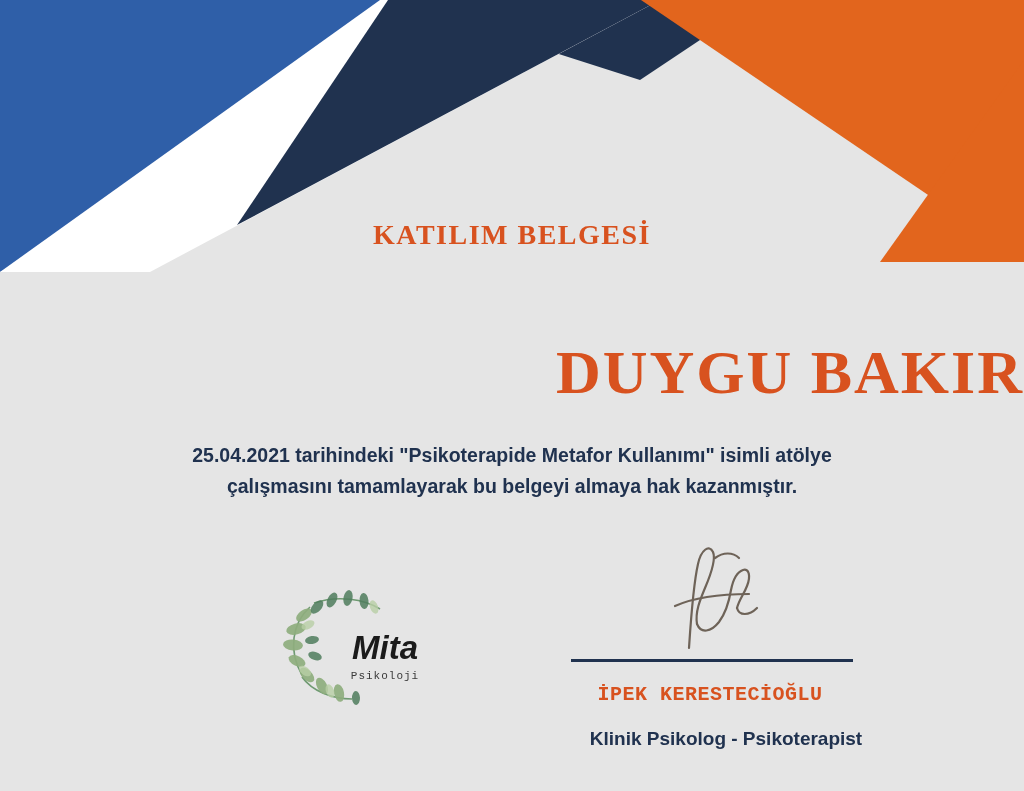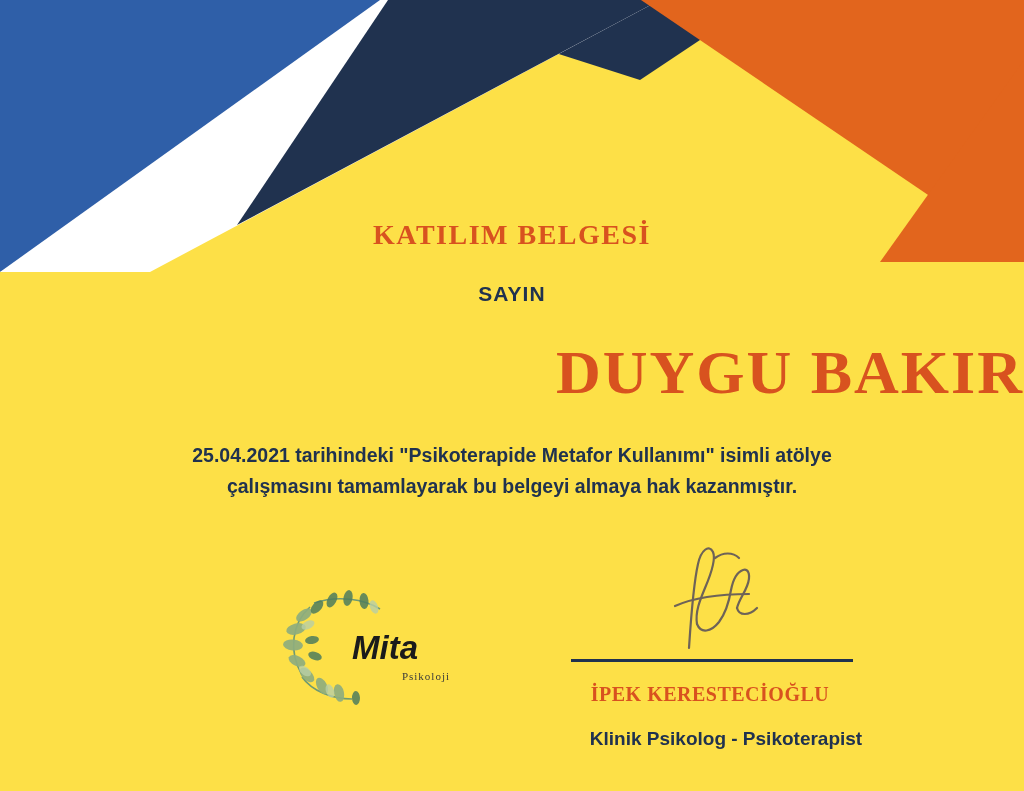--- a/index.html
+++ b/index.html
@@ -7,21 +7,21 @@
     padding: 0;
     background: #ffffff;
   }
   body {
     font-family: "Liberation Sans", sans-serif;
   }
   .certificate {
     position: relative;
     width: 1024px;
     height: 791px;
-    background: #fde047;
+    background: #e5e5e5;
     overflow: hidden;
   }
 
   
   .shape {
     position: absolute;
     top: 0;
     left: 0;
     width: 1024px;
     height: 791px;
@@ -114,22 +114,22 @@
     font-style: italic;
     font-weight: bold;
     font-size: 33px;
     color: #1b1b1b;
   }
   .logo-sub {
     position: absolute;
     left: 52px;
     top: 85px;
     width: 130px;
-    text-align: right;
-    font-family: Liberation Serif, serif;
+    text-align: center;
+    font-family: Liberation Mono, monospace;
     font-size: 11px;
     letter-spacing: 1px;
     color: #3a3a3a;
   }
 
   
   .sign-block {
     position: absolute;
     left: 560px;
     top: 540px;
@@ -149,21 +149,21 @@
     width: 282px;
     height: 3px;
     background: #20324f;
   }
   .sign-name {
     position: absolute;
     left: 0;
     top: 143px;
     width: 300px;
     text-align: center;
-    font-family: Liberation Serif, serif;
+    font-family: Liberation Mono, monospace;
     font-weight: bold;
     font-size: 20px;
     letter-spacing: 0.5px;
     color: #d8521f;
   }
   .sign-role {
     position: absolute;
     left: 16px;
     top: 176px;
     width: 300px;
@@ -187,21 +187,20 @@
     <polygon points="380,0 660,0 150,272 0,272" fill="#ffffff"></polygon>
     <polygon points="388,0 660,0 237,225" fill="#20324f"></polygon>
     <polygon points="641,0 1024,0 1024,260" fill="#e2651d"></polygon>
     <polygon points="1024,60 1024,262 880,262" fill="#e2651d"></polygon>
   </svg>
 
   <div class="content">
 
     <div class="title">KATILIM BELGESİ</div>
 
-    <div class="salutation">SAYIN</div>
 
     <div class="recipient">DUYGU BAKIR</div>
 
     <div class="body-text">25.04.2021 tarihindeki "Psikoterapide Metafor Kullanımı" isimli atölye çalışmasını tamamlayarak bu belgeyi almaya hak kazanmıştır.</div>
 
     <div class="logo-block">
       <svg class="logo-wreath" viewBox="0 0 200 130">
         <g fill="none" stroke="#6f9a72" stroke-width="1.6">
           <path d="M42,22 C24,38 20,66 34,90"></path>
           <path d="M46,18 C70,10 96,14 112,24"></path>

